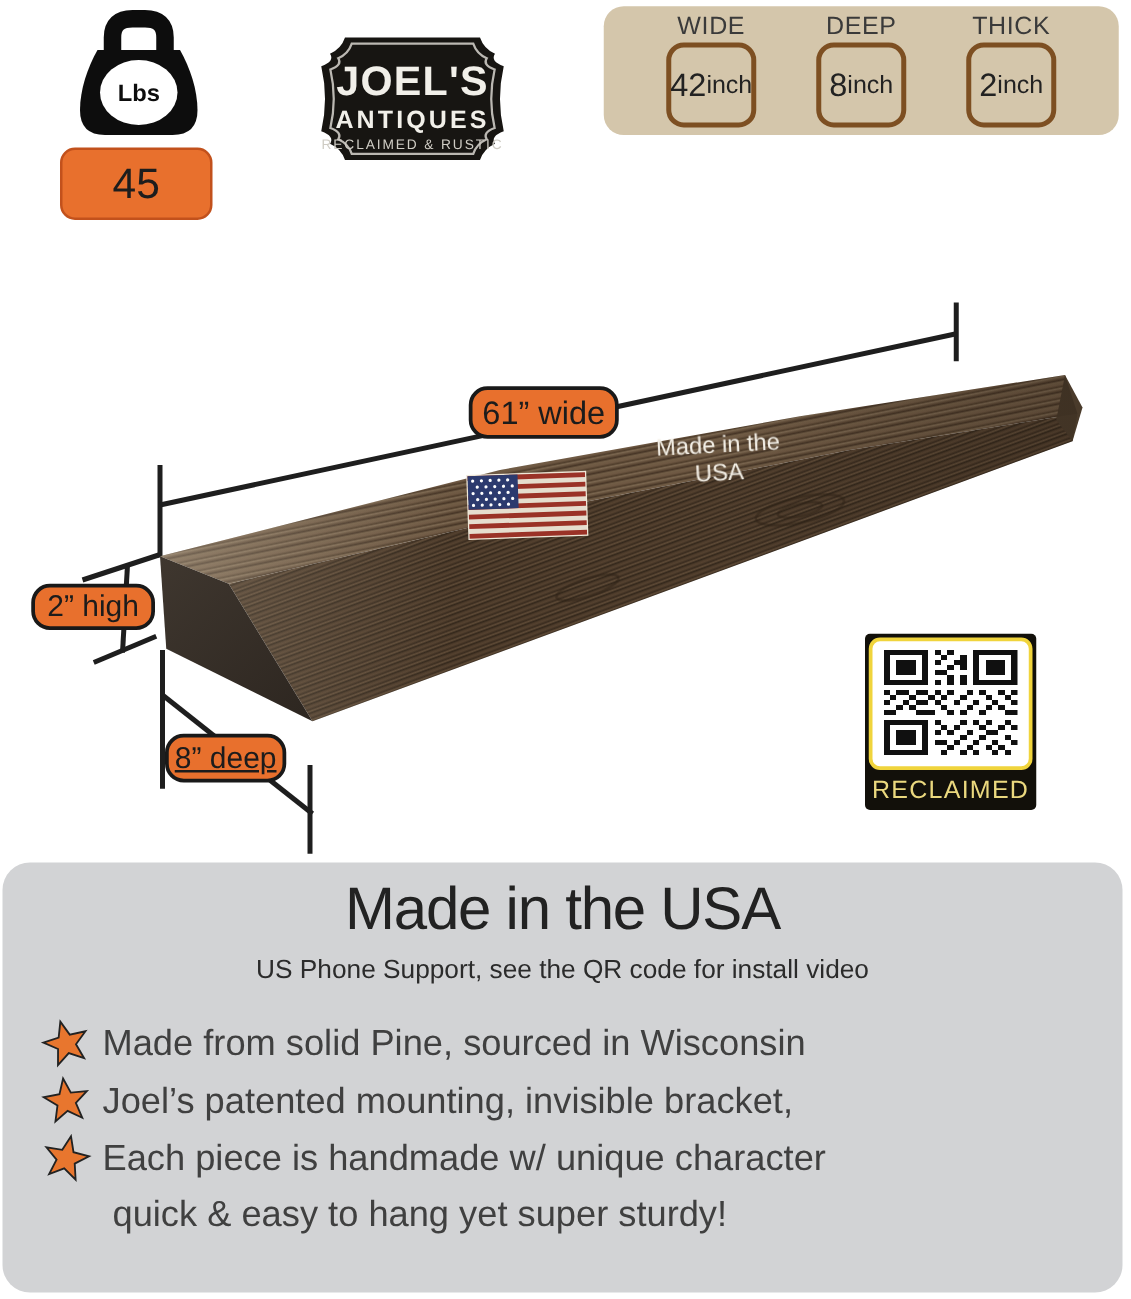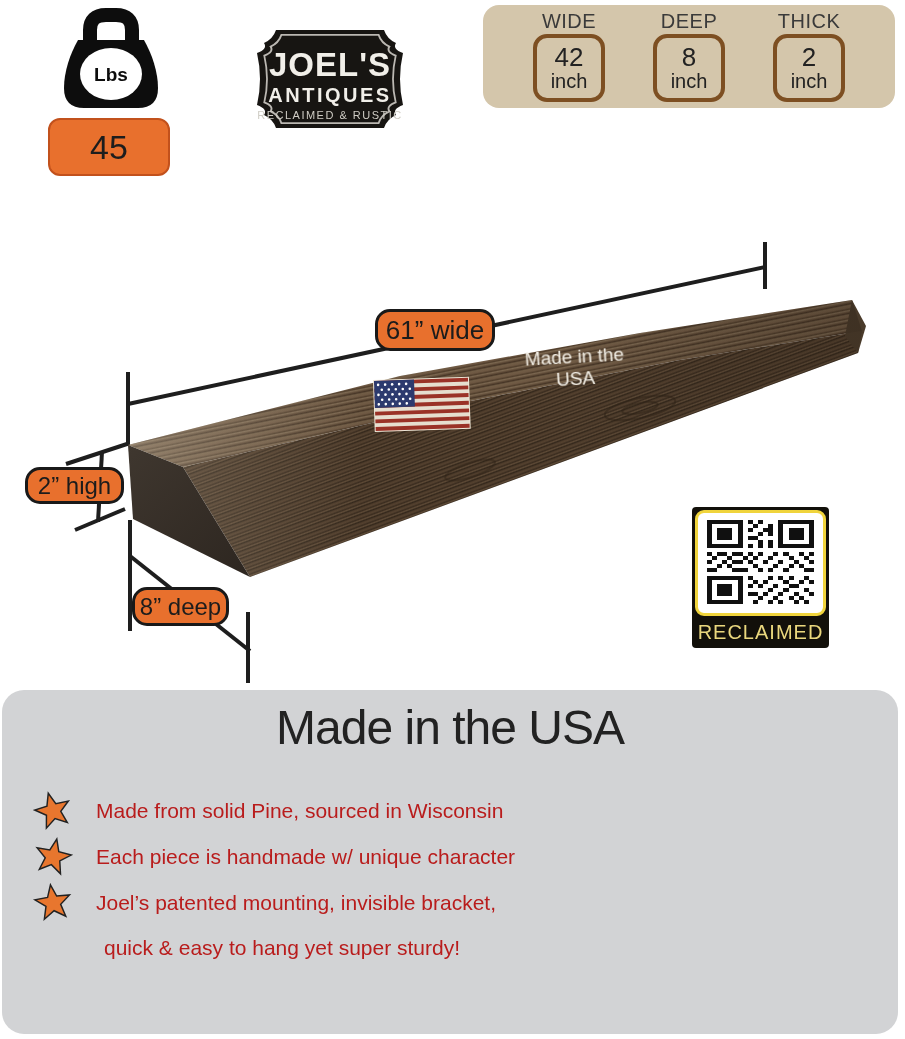--- a/index.html
+++ b/index.html
@@ -16,50 +16,50 @@
      font-size:34px;color:#1d1d1d;}
   
   .logo{position:absolute;left:246px;top:20px;}
   
   .dims-panel{position:absolute;left:483px;top:5px;width:412px;height:103px;
      background:#d4c6ab;border-radius:16px;display:flex;justify-content:space-around;
      padding:0 26px;box-sizing:border-box;}
   .dim-col{display:flex;flex-direction:column;align-items:center;margin-top:5px;}
   .dim-label{font-size:20px;color:#3a3a3a;letter-spacing:.5px;}
   .dim-box{width:64px;height:60px;border:4px solid #7d4f22;border-radius:14px;margin-top:1px;
-     display:flex;flex-direction:column;align-items:center;justify-content:center;}
+     display:flex;align-items:center;justify-content:center;}
   .dim-value{font-size:26px;color:#222;line-height:26px;}
   .dim-unit{font-size:20px;color:#222;line-height:22px;}
   
   .pill{position:absolute;background:#e8702d;border:3px solid #191919;border-radius:15px;
      display:flex;align-items:center;justify-content:center;color:#1c1c1c;box-sizing:border-box;}
   .pill-wide{left:375px;top:309px;width:120px;height:42px;font-size:26px;}
   .pill-high{left:25px;top:467px;width:99px;height:37px;font-size:24px;}
-  .pill-deep{left:132px;top:587px;width:97px;height:39px;font-size:24px;}
+  .pill-deep{left:132px;top:587px;width:97px;height:39px;font-size:24px;text-decoration:underline;}
   
   .wood-label{position:absolute;left:495px;top:346px;width:160px;text-align:center;
      color:#f3efe6;font-size:19px;line-height:22px;transform:rotate(-3deg);}
   
   .qr-block{position:absolute;left:692px;top:507px;width:137px;height:141px;
      background:#12100a;border-radius:4px;}
   .qr-card{position:absolute;left:3px;top:3px;width:125px;height:100px;background:#ffffff;
      border:3px solid #f0d43c;border-radius:9px;}
   .qr-svg{position:absolute;left:9px;top:7px;}
   .qr-caption{position:absolute;left:0;bottom:4px;width:100%;text-align:center;
      font-size:20px;letter-spacing:1px;color:#ead87e;}
   
   .info-panel{position:absolute;left:2px;top:690px;width:896px;height:344px;
      background:#d2d3d5;border-radius:22px;}
   .info-title{text-align:center;margin-top:2px;font-size:48px;line-height:72px;
      color:#222;letter-spacing:-1px;}
   .info-subtitle{text-align:center;font-size:21px;color:#2b2b2b;margin-top:0;}
   .bullets{margin-top:24px;}
   .bullet-row{display:flex;align-items:center;min-height:46px;}
   .bullet-row .star{flex-shrink:0;margin-left:28px;width:46px;height:44px;}
-  .bullet-text{margin-left:20px;font-size:21px;color:#b91c1c;white-space:nowrap;}
+  .bullet-text{margin-left:6px;font-size:29px;color:#404040;white-space:nowrap;}
   .bullet-cont{padding-left:82px;min-height:44px;display:flex;align-items:center;}
 </style>
 </head>
 <body>
 
 <div id="canvas">
 
   <svg class="scene" width="905" height="700" viewBox="0 0 905 700">
     <defs>
       <linearGradient id="topGrain" gradientUnits="userSpaceOnUse" x1="0" y1="0" x2="1.8" y2="9" spreadMethod="repeat">
@@ -252,38 +252,39 @@
              M10 19h1v1h-1z M13 19h1v1h-1z M16 19h1v1h-1z M18 19h1v1h-1z
              M9 20h1v1h-1z M12 20h1v1h-1z M14 20h1v1h-1z M17 20h1v1h-1z M19 20h1v1h-1z"></path>
         </g>
       </svg>
     </div>
     <div class="qr-caption">RECLAIMED</div>
   </div>
 
   <div class="info-panel">
     <div class="info-title">Made in the USA</div>
+    <div class="info-subtitle">US Phone Support, see the QR code for install video</div>
     <div class="bullets">
       <div class="bullet-row">
         <svg class="star" viewBox="-24 -24 48 48">
           <polygon transform="rotate(-15)" points="0,-20 5,-6.9 19,-6.2 8.1,2.6 11.8,16.2 0,8.5 -11.8,16.2 -8.1,2.6 -19,-6.2 -5,-6.9" fill="#e8762e" stroke="#222" stroke-width="1.6"></polygon>
         </svg>
         <span class="bullet-text">Made from solid Pine, sourced in Wisconsin</span>
       </div>
       <div class="bullet-row">
         <svg class="star" viewBox="-24 -24 48 48">
+          <polygon transform="rotate(-8)" points="0,-20 5,-6.9 19,-6.2 8.1,2.6 11.8,16.2 0,8.5 -11.8,16.2 -8.1,2.6 -19,-6.2 -5,-6.9" fill="#e8762e" stroke="#222" stroke-width="1.6"></polygon>
+        </svg>
+        <span class="bullet-text">Joel’s patented mounting, invisible bracket,</span>
+      </div>
+      <div class="bullet-row">
+        <svg class="star" viewBox="-24 -24 48 48">
           <polygon transform="rotate(12)" points="0,-20 5,-6.9 19,-6.2 8.1,2.6 11.8,16.2 0,8.5 -11.8,16.2 -8.1,2.6 -19,-6.2 -5,-6.9" fill="#e8762e" stroke="#222" stroke-width="1.6"></polygon>
         </svg>
         <span class="bullet-text">Each piece is handmade w/ unique character</span>
       </div>
-      <div class="bullet-row">
-        <svg class="star" viewBox="-24 -24 48 48">
-          <polygon transform="rotate(-8)" points="0,-20 5,-6.9 19,-6.2 8.1,2.6 11.8,16.2 0,8.5 -11.8,16.2 -8.1,2.6 -19,-6.2 -5,-6.9" fill="#e8762e" stroke="#222" stroke-width="1.6"></polygon>
-        </svg>
-        <span class="bullet-text">Joel’s patented mounting, invisible bracket,</span>
-      </div>
       <div class="bullet-cont">
         <span class="bullet-text">quick &amp; easy to hang yet super sturdy!</span>
       </div>
     </div>
   </div>
 
 </div>
 
 </body></html>

